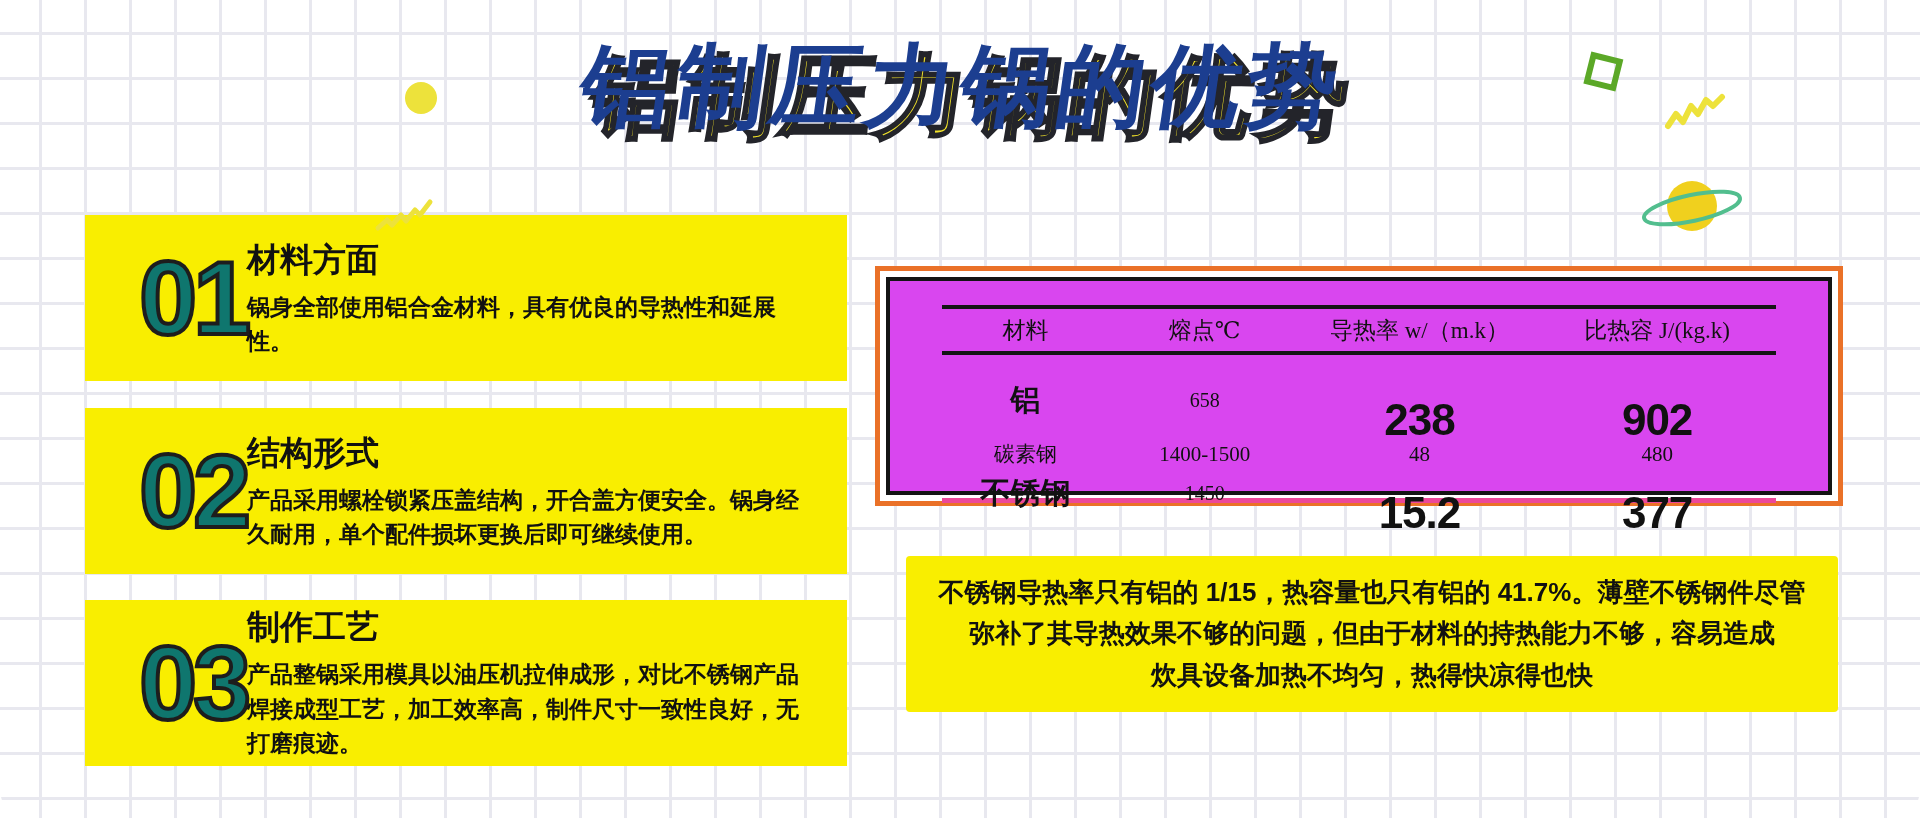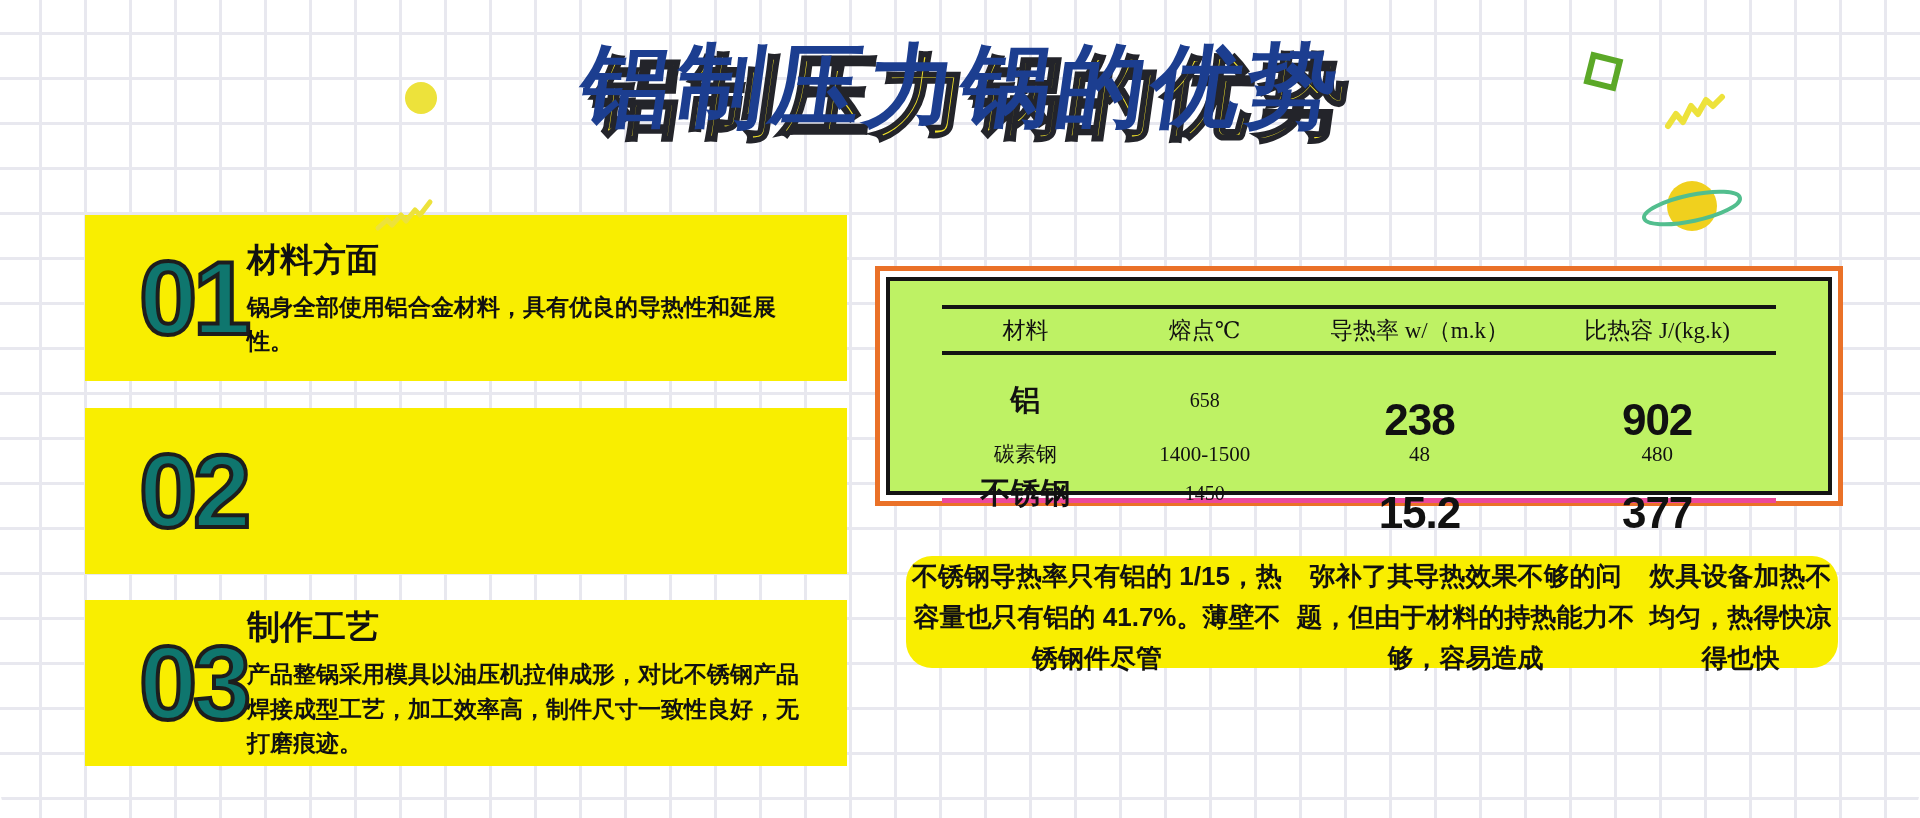--- a/index.html
+++ b/index.html
@@ -45,38 +45,38 @@
   .card .txt{flex:1;padding-right:26px;}
   .card .heading{font-size:33px;font-weight:900;margin-bottom:7px;}
   .card .body{font-size:23px;font-weight:700;line-height:1.5;}
   #card-1{top:215px;} #card-2{top:408px;} #card-3{top:600px;}
 
   
   .panel{
     position:absolute;left:875px;top:266px;width:968px;height:240px;
     background:#fff;border:5px solid #EA7128;padding:6px;
   }
-  .panel-inner{width:100%;height:100%;border:4px solid #141414;background:#bef264;padding:24px 52px 0;}
+  .panel-inner{width:100%;height:100%;border:4px solid #141414;background:#d946ef;padding:24px 52px 0;}
   .tbl{width:100%;}
   .trow{display:grid;grid-template-columns:20% 23% 28.5% 28.5%;align-items:center;text-align:center;}
   .thead{
     border-top:4px solid #141414;border-bottom:4px solid #141414;height:50px;
     font-family:"Liberation Serif","DejaVu Serif",serif;font-size:23px;
   }
   .row-al{height:57px;} .row-cs{height:36px;} .row-ss{height:55px;border-bottom:5px solid #ec4899;}
   .cell-mat-strong{font-size:30px;font-weight:900;}
   .cell-serif{font-family:"Liberation Serif","DejaVu Serif",serif;font-size:21px;margin-top:28px;}
   .cell-serif-sm{font-family:"Liberation Serif","DejaVu Serif",serif;font-size:20px;}
   .cell-big{font-size:44px;font-weight:900;letter-spacing:-1px;margin-top:40px;}
 
   
   .note{
-    position:absolute;left:906px;top:556px;width:932px;height:112px;
-    background:#F9EE00;border-radius:26px;
-    display:flex;flex-direction:row;justify-content:center;
+    position:absolute;left:906px;top:556px;width:932px;height:156px;
+    background:#F9EE00;border-radius:4px;
+    display:flex;flex-direction:column;justify-content:center;
     text-align:center;font-size:26px;font-weight:800;line-height:1.58;
   }
 
   
   .decor{position:absolute;}
   #decor-dot{left:404px;top:81px;}
   #decor-card-zigzag{left:374px;top:196px;}
   #decor-square{left:1580px;top:48px;}
   #decor-squiggle{left:1664px;top:88px;}
   #decor-planet{left:1634px;top:168px;}
@@ -111,20 +111,24 @@
   <div class="card" id="card-1">
     <div class="num">01</div>
     <div class="txt">
       <div class="heading">材料方面</div>
       <div class="body">锅身全部使用铝合金材料，具有优良的导热性和延展性。</div>
     </div>
   </div>
 
   <div class="card" id="card-2">
     <div class="num">02</div>
+    <div class="txt">
+      <div class="heading">结构形式</div>
+      <div class="body">产品采用螺栓锁紧压盖结构，开合盖方便安全。锅身经久耐用，单个配件损坏更换后即可继续使用。</div>
+    </div>
   </div>
 
   <div class="card" id="card-3">
     <div class="num">03</div>
     <div class="txt">
       <div class="heading">制作工艺</div>
       <div class="body">产品整锅采用模具以油压机拉伸成形，对比不锈钢产品焊接成型工艺，加工效率高，制件尺寸一致性良好，无打磨痕迹。</div>
     </div>
   </div>
 

